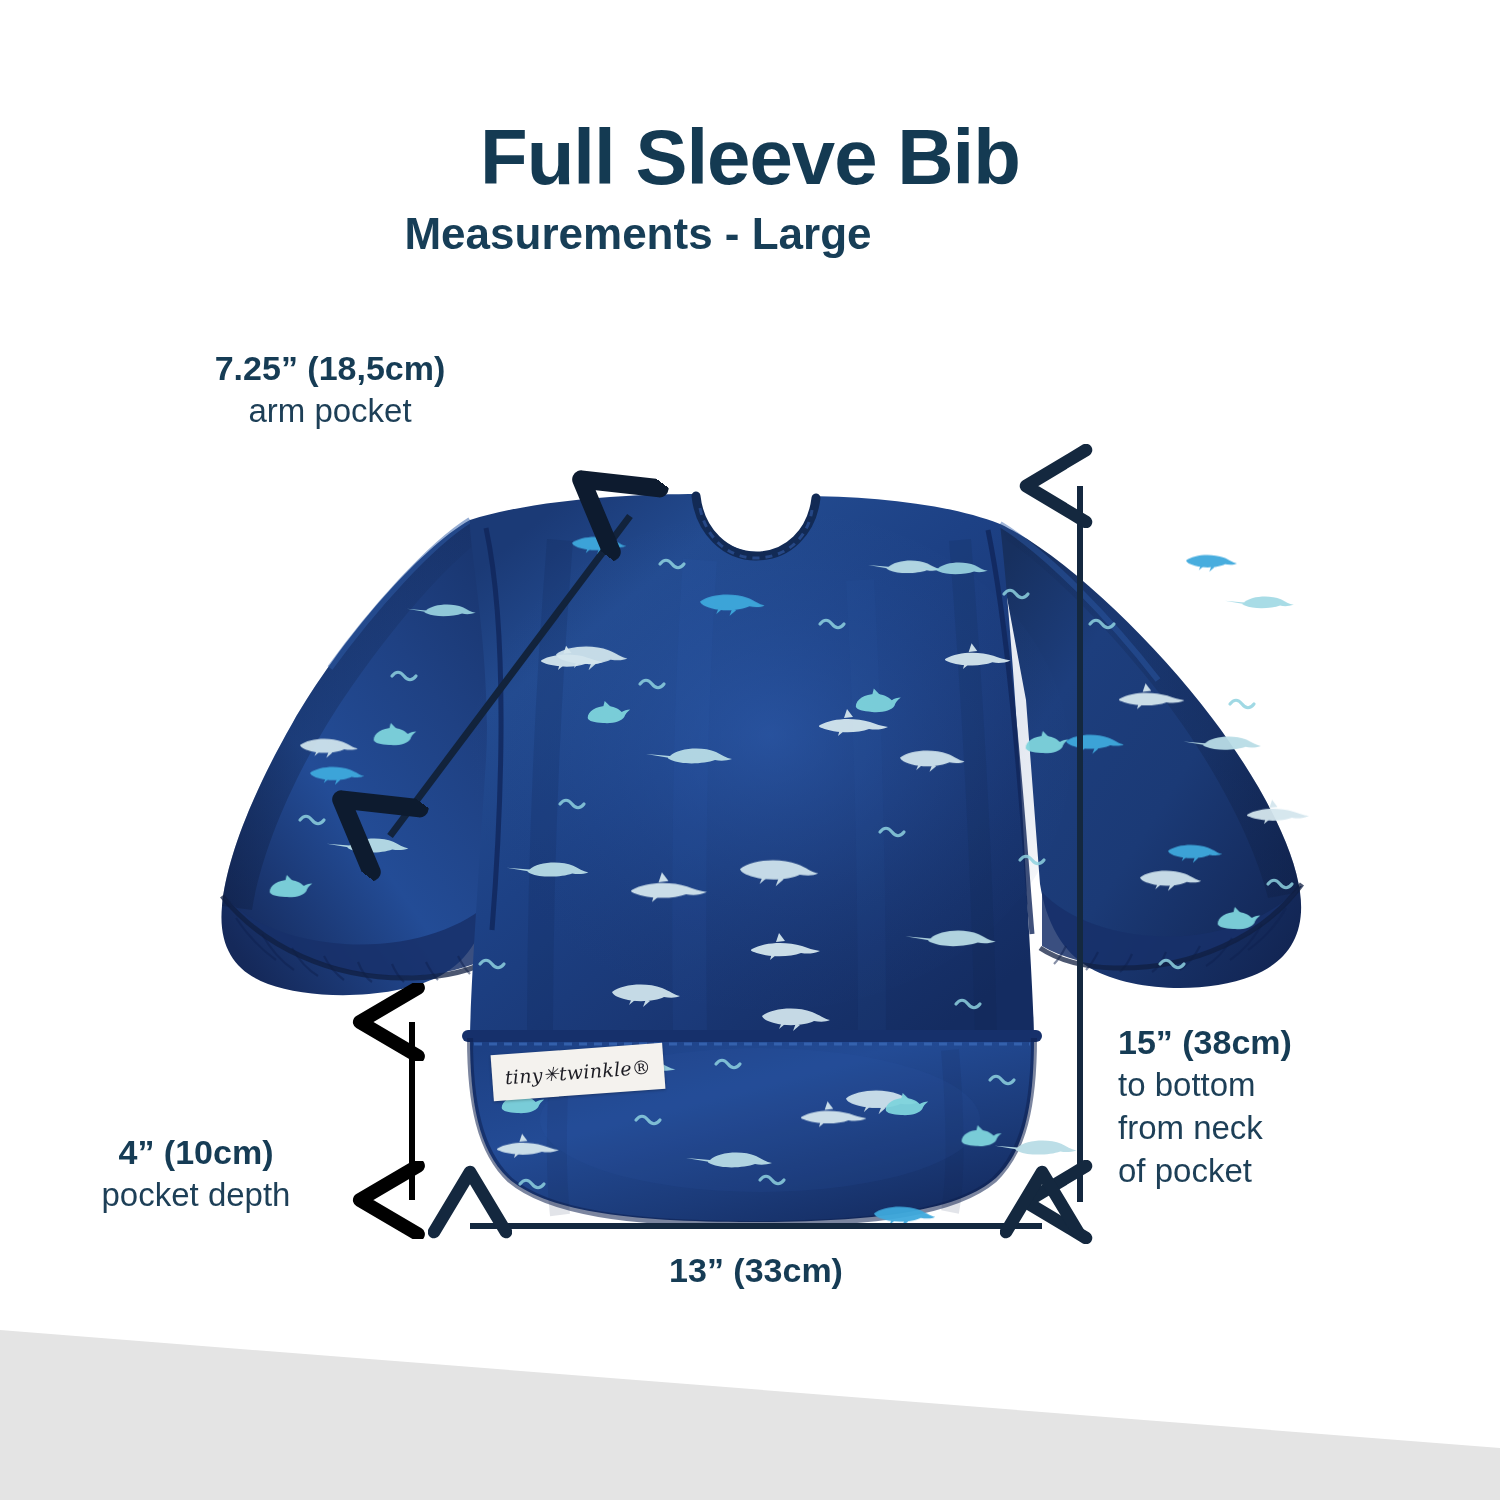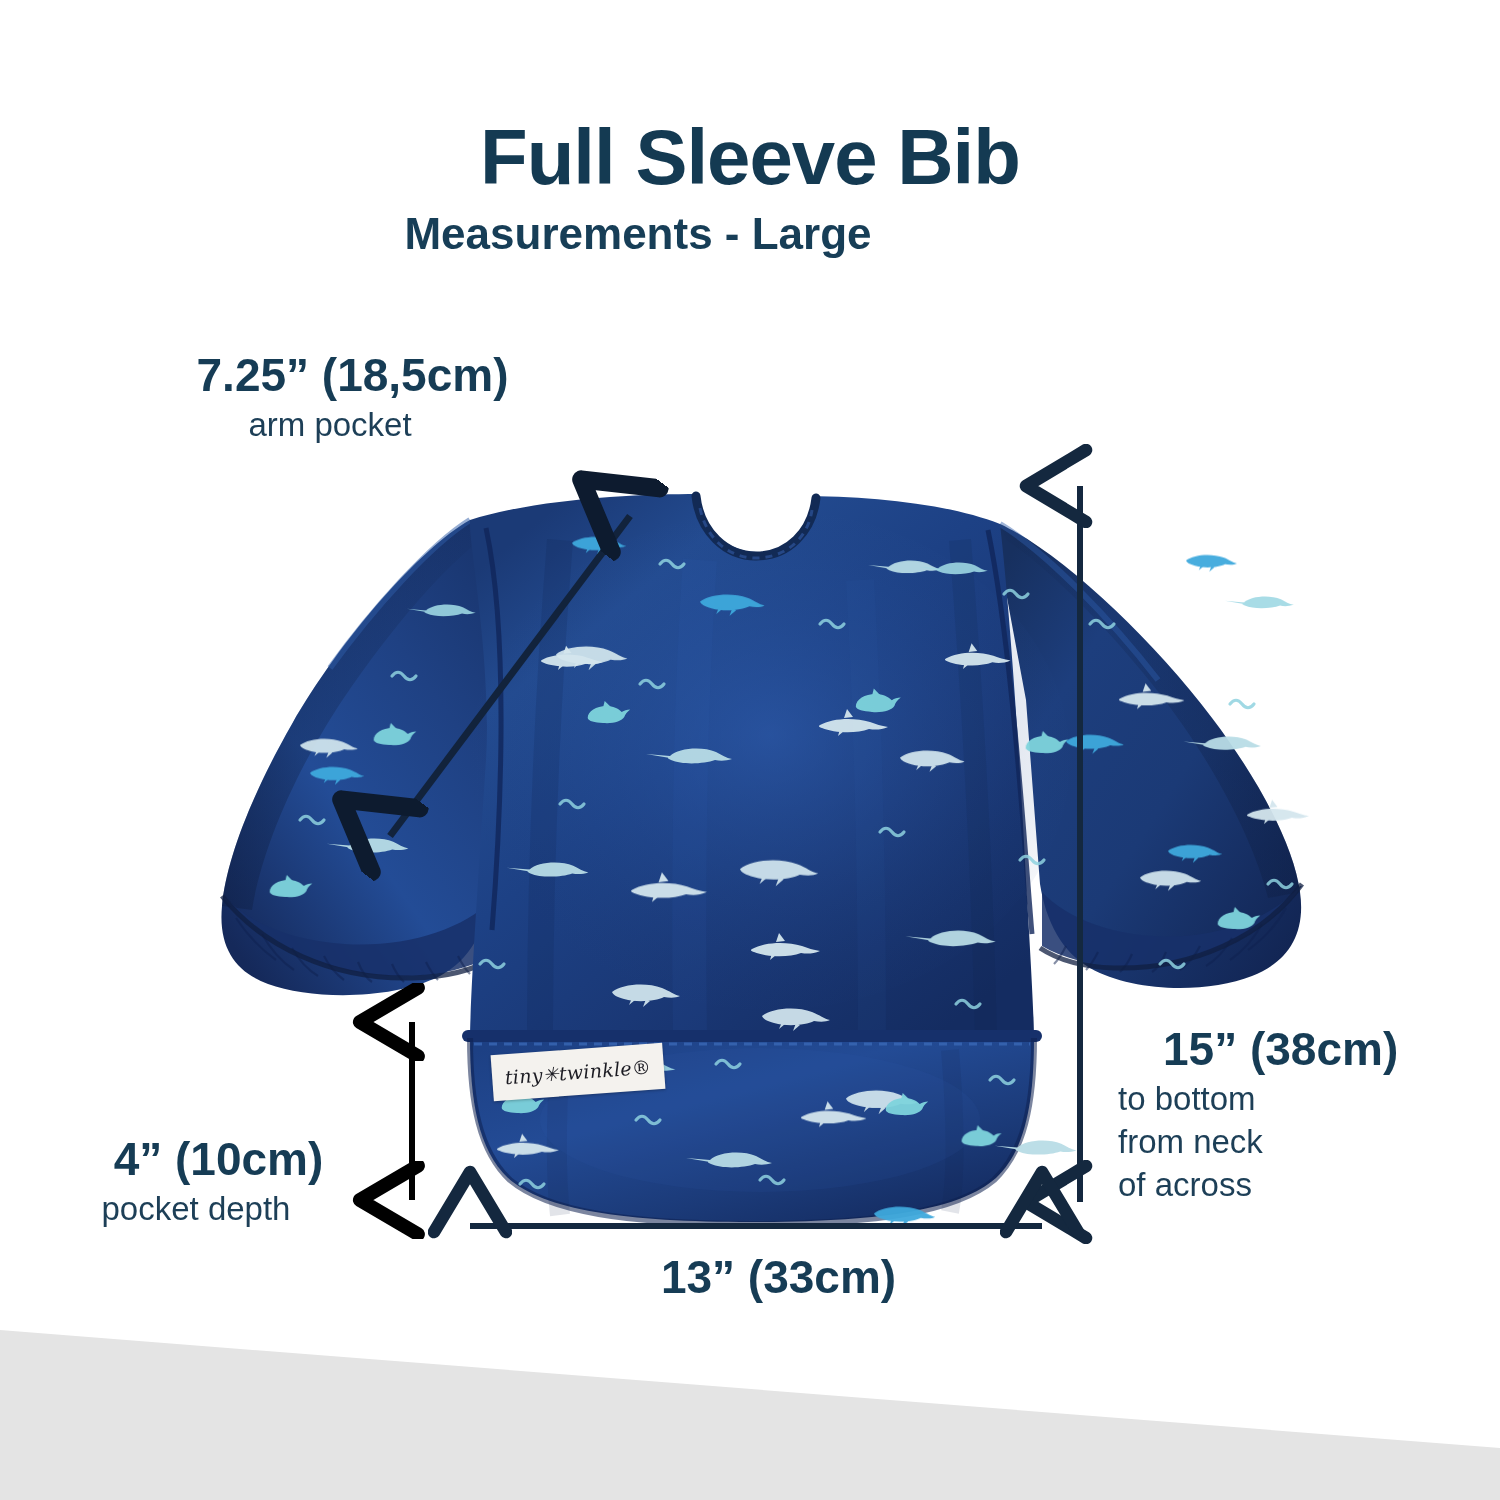--- a/index.html
+++ b/index.html
@@ -24,21 +24,21 @@
   .subtitle{
     position:absolute;left:0;top:212px;width:1276px;
     text-align:center;
     font-size:44px;font-weight:bold;
     color:#173e57;
     line-height:1;
   }
 
   
   .callout{position:absolute;color:#163c55;}
-  .callout .val{font-size:46px;font-weight:bold;line-height:1.18;color:#163c55;padding-left:45px;}
+  .callout .val{font-size:34px;font-weight:bold;line-height:1.18;color:#163c55;}
   .callout .desc{font-size:33px;font-weight:400;line-height:1.18;color:#1d3f57;}
 
   #callout-arm{left:0px;top:348px;width:660px;text-align:center;}
   #callout-arm .desc{margin-top:4px;}
 
   #callout-pocket{left:0px;top:1132px;width:392px;text-align:center;}
   #callout-pocket .desc{margin-top:4px;}
 
   #callout-height{left:1118px;top:1022px;width:360px;text-align:left;}
   #callout-height .desc{margin-top:4px;}
@@ -378,20 +378,20 @@
 
   <div class="callout" id="callout-pocket">
     <div class="val">4” (10cm)</div>
     <div class="desc">pocket depth</div>
   </div>
 
   <div class="callout" id="callout-height">
     <div class="val">15” (38cm)</div>
     <div class="desc">to bottom</div>
     <div class="desc">from neck</div>
-    <div class="desc">of across</div>
+    <div class="desc">of pocket</div>
   </div>
 
   <div class="callout" id="callout-width">
     <div class="val">13” (33cm)</div>
   </div>
 
 </div>
 
 </body></html>

